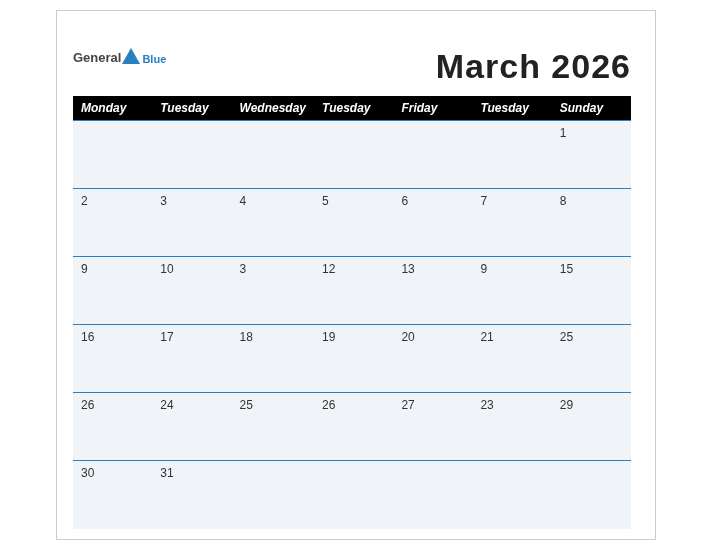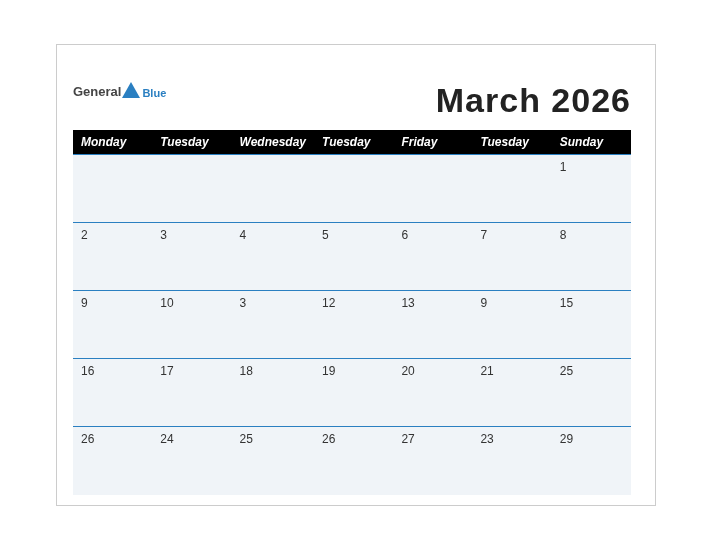--- a/index.html
+++ b/index.html
@@ -157,15 +157,24 @@
         </tr>
         <tr>
           <td><span class="day-num">26</span></td>
           <td><span class="day-num">24</span></td>
           <td><span class="day-num">25</span></td>
           <td><span class="day-num">26</span></td>
           <td><span class="day-num">27</span></td>
           <td><span class="day-num">23</span></td>
           <td><span class="day-num">29</span></td>
         </tr>
+        <tr>
+          <td><span class="day-num">30</span></td>
+          <td><span class="day-num">31</span></td>
+          <td></td>
+          <td></td>
+          <td></td>
+          <td></td>
+          <td></td>
+        </tr>
       </tbody>
   </table>
 </div>
 
 </body></html>

